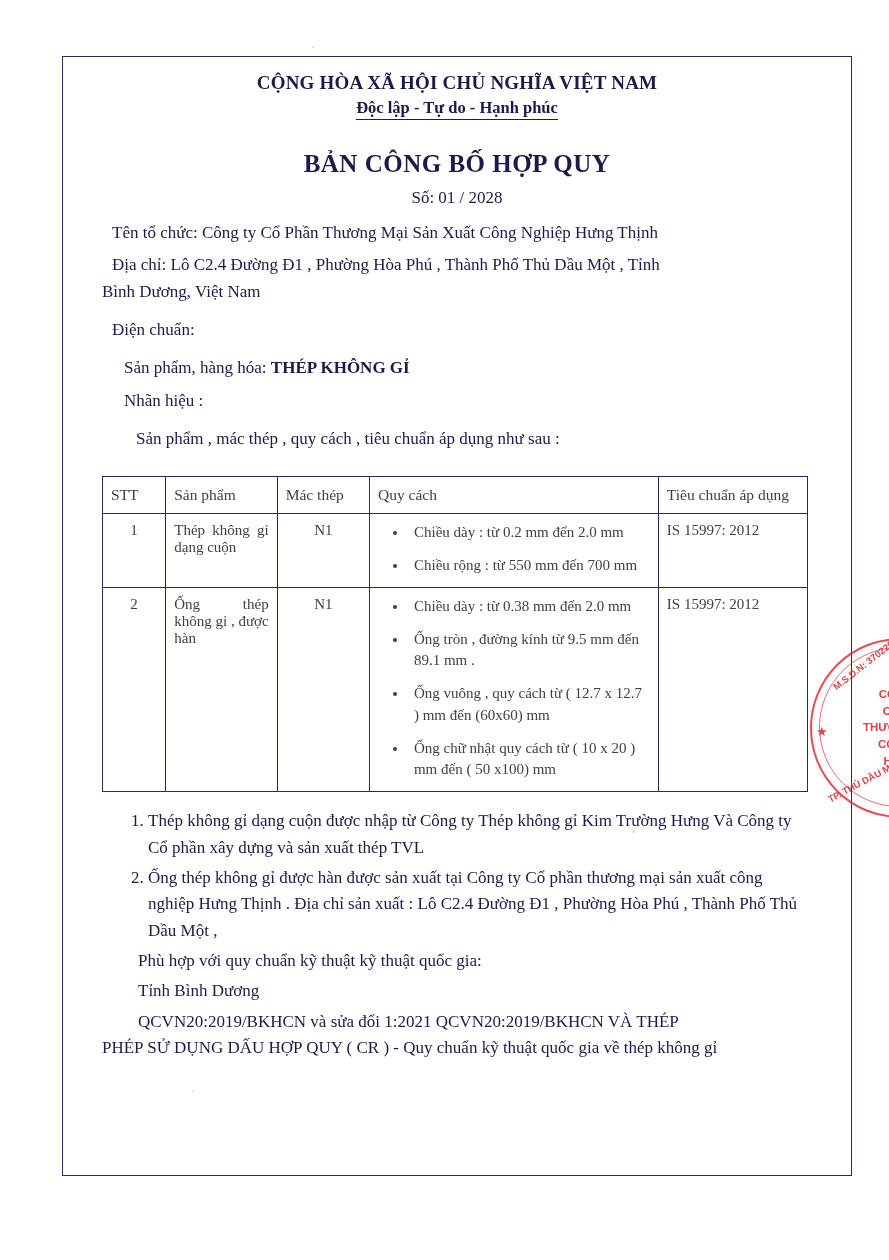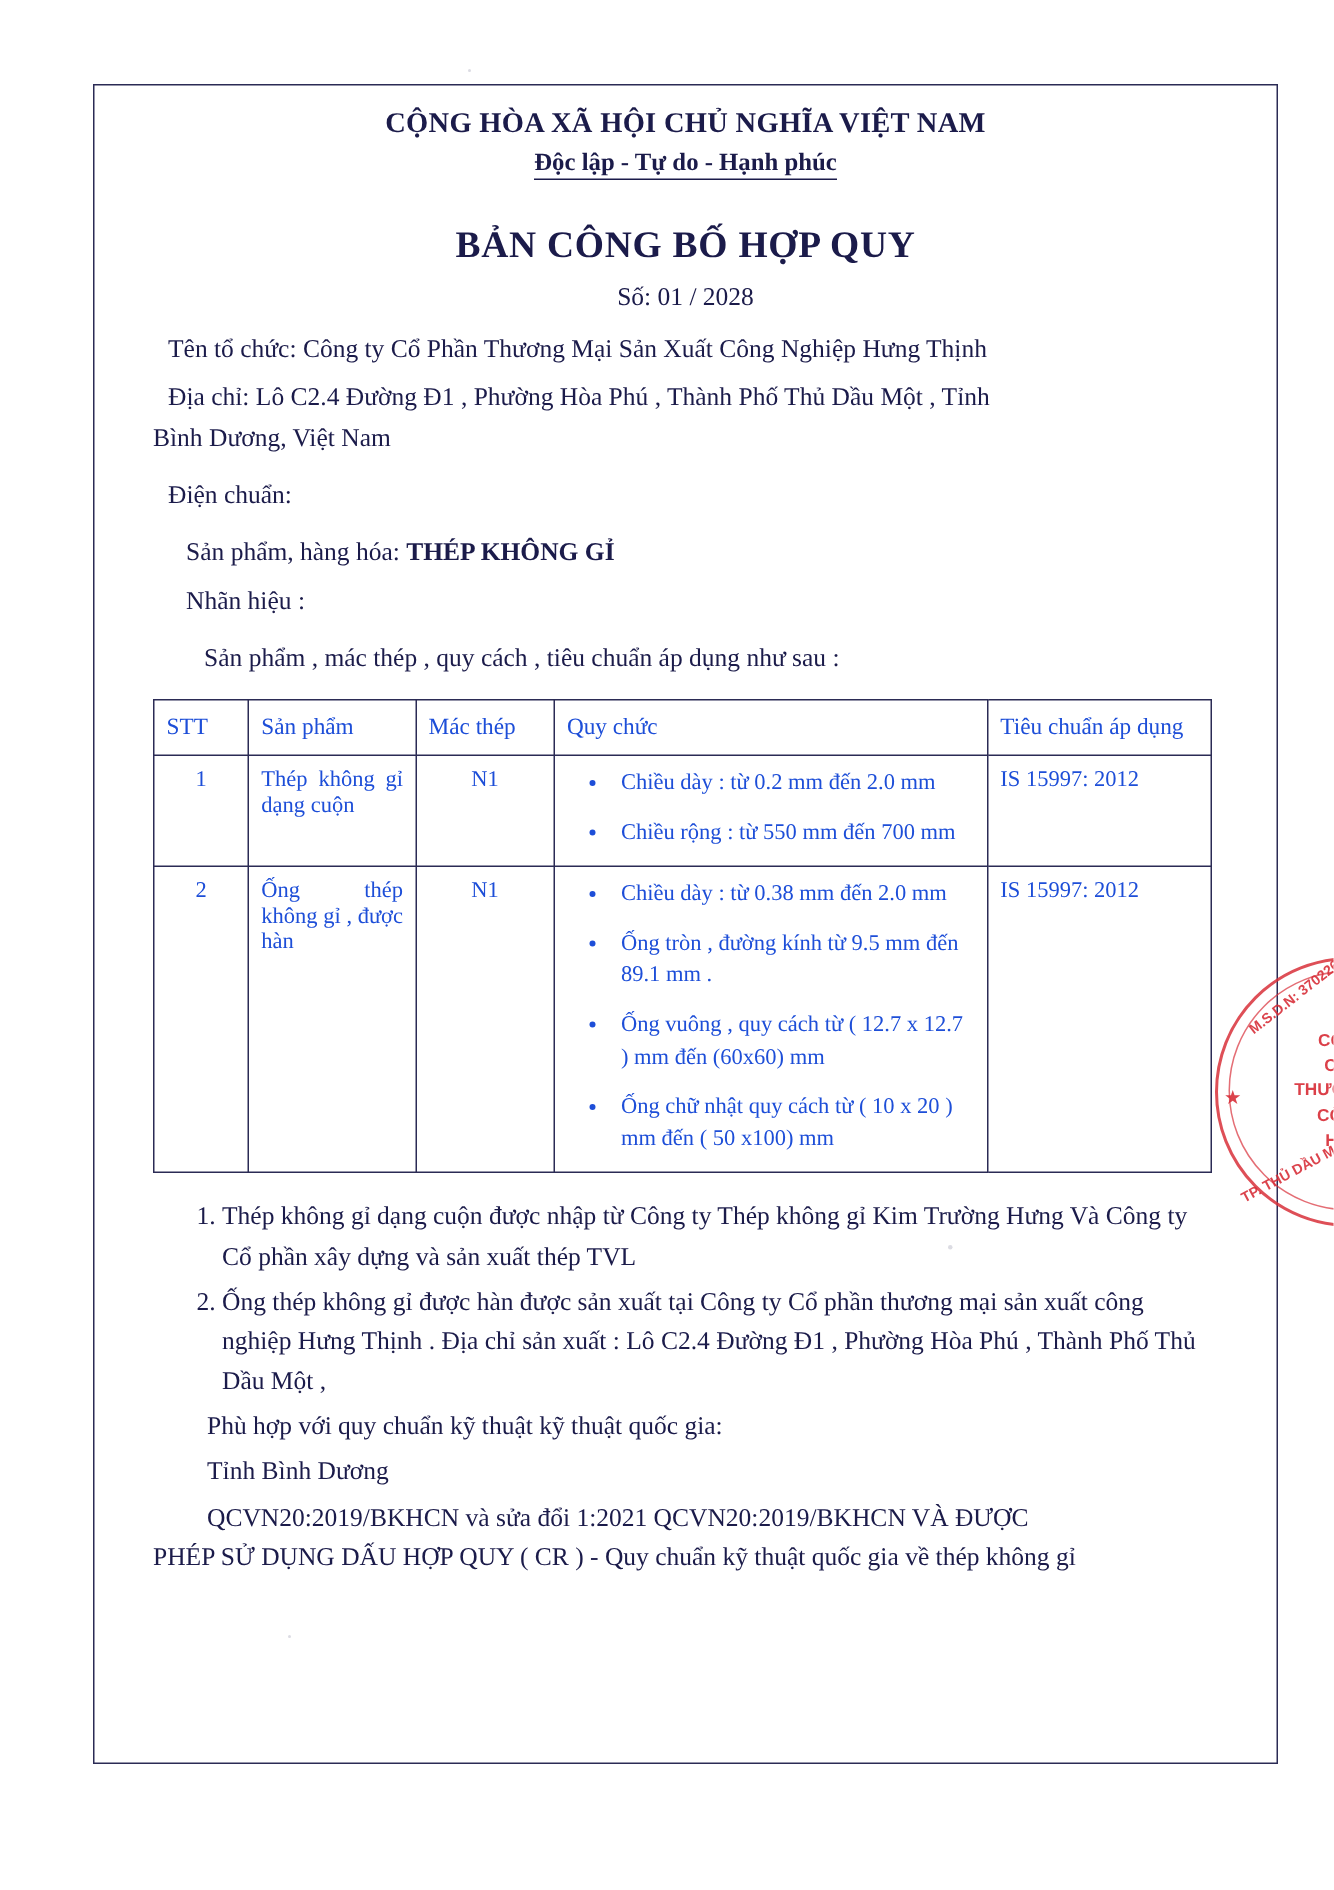--- a/index.html
+++ b/index.html
@@ -78,25 +78,25 @@
     line-height: 1.55;
     margin-top: 12px;
     color: #1b1b4a;
   }
   .para.indent { padding-left: 10px; }
   .para.indent2 { padding-left: 22px; }
   .para.indent3 { padding-left: 34px; }
   .bold { font-weight: bold; }
 
   table.spec {
-    margin-top: 14px;
+    margin-top: 24px;
     border-collapse: collapse;
     width: 706px;
     font-size: 15px;
-    color: #1d4ed8;
+    color: #404040;
   }
   table.spec th, table.spec td {
     border: 1px solid #2b2b55;
     vertical-align: top;
     padding: 8px 8px;
   }
   table.spec th {
     font-weight: normal;
     text-align: left;
     font-size: 15.5px;
@@ -241,21 +241,21 @@
 
     <div class="para indent2" style="margin-top:6px;">Nhãn hiệu :</div>
     <div class="para indent3">Sản phẩm , mác thép , quy cách , tiêu chuẩn áp dụng như sau :</div>
 
     <table class="spec">
       <thead>
         <tr>
           <th class="col-stt">STT</th>
           <th class="col-sp">Sản phẩm</th>
           <th class="col-mac">Mác thép</th>
-          <th class="col-qc">Quy chức</th>
+          <th class="col-qc">Quy cách</th>
           <th class="col-tc">Tiêu chuẩn áp dụng</th>
         </tr>
       </thead>
       <tbody>
         <tr>
           <td class="c">1</td>
           <td class="just">Thép không gỉ dạng cuộn</td>
           <td class="c">N1</td>
           <td>
             <ul class="qc">
@@ -283,21 +283,21 @@
     </table>
 
     <ol class="notes">
       <li>Thép không gỉ dạng cuộn được nhập từ Công ty Thép không gỉ Kim Trường Hưng Và Công ty Cổ phần xây dựng và sản xuất thép TVL</li>
       <li>Ống thép không gỉ được hàn được sản xuất tại Công ty Cổ phần thương mại sản xuất công nghiệp Hưng Thịnh . Địa chỉ sản xuất : Lô C2.4 Đường Đ1 , Phường Hòa Phú , Thành Phố Thủ Dầu Một ,</li>
     </ol>
 
     <div class="tail" style="margin-top:4px;">
       <div class="l1" style="margin-top:4px;">Phù hợp với quy chuẩn kỹ thuật kỹ thuật quốc gia:</div>
       <div class="l1" style="margin-top:4px;">Tỉnh Bình Dương</div>
-      <div class="l2" style="margin-top:4px; padding-left:36px;">QCVN20:2019/BKHCN và sửa đổi 1:2021  QCVN20:2019/BKHCN VÀ ĐƯỢC</div>
+      <div class="l2" style="margin-top:4px; padding-left:36px;">QCVN20:2019/BKHCN và sửa đổi 1:2021  QCVN20:2019/BKHCN VÀ THÉP</div>
       <div class="l2">PHÉP SỬ DỤNG DẤU HỢP QUY ( CR ) -  Quy chuẩn kỹ thuật quốc gia về thép không gỉ</div>
     </div>
 
   </div>
 
   <div class="stamp">
     <div class="ring"></div>
     <div class="ring2"></div>
     <div class="arc-top">M.S.D.N: 3702266</div>
     <div class="arc-bottom">TP. THỦ DẦU MỘ</div>

